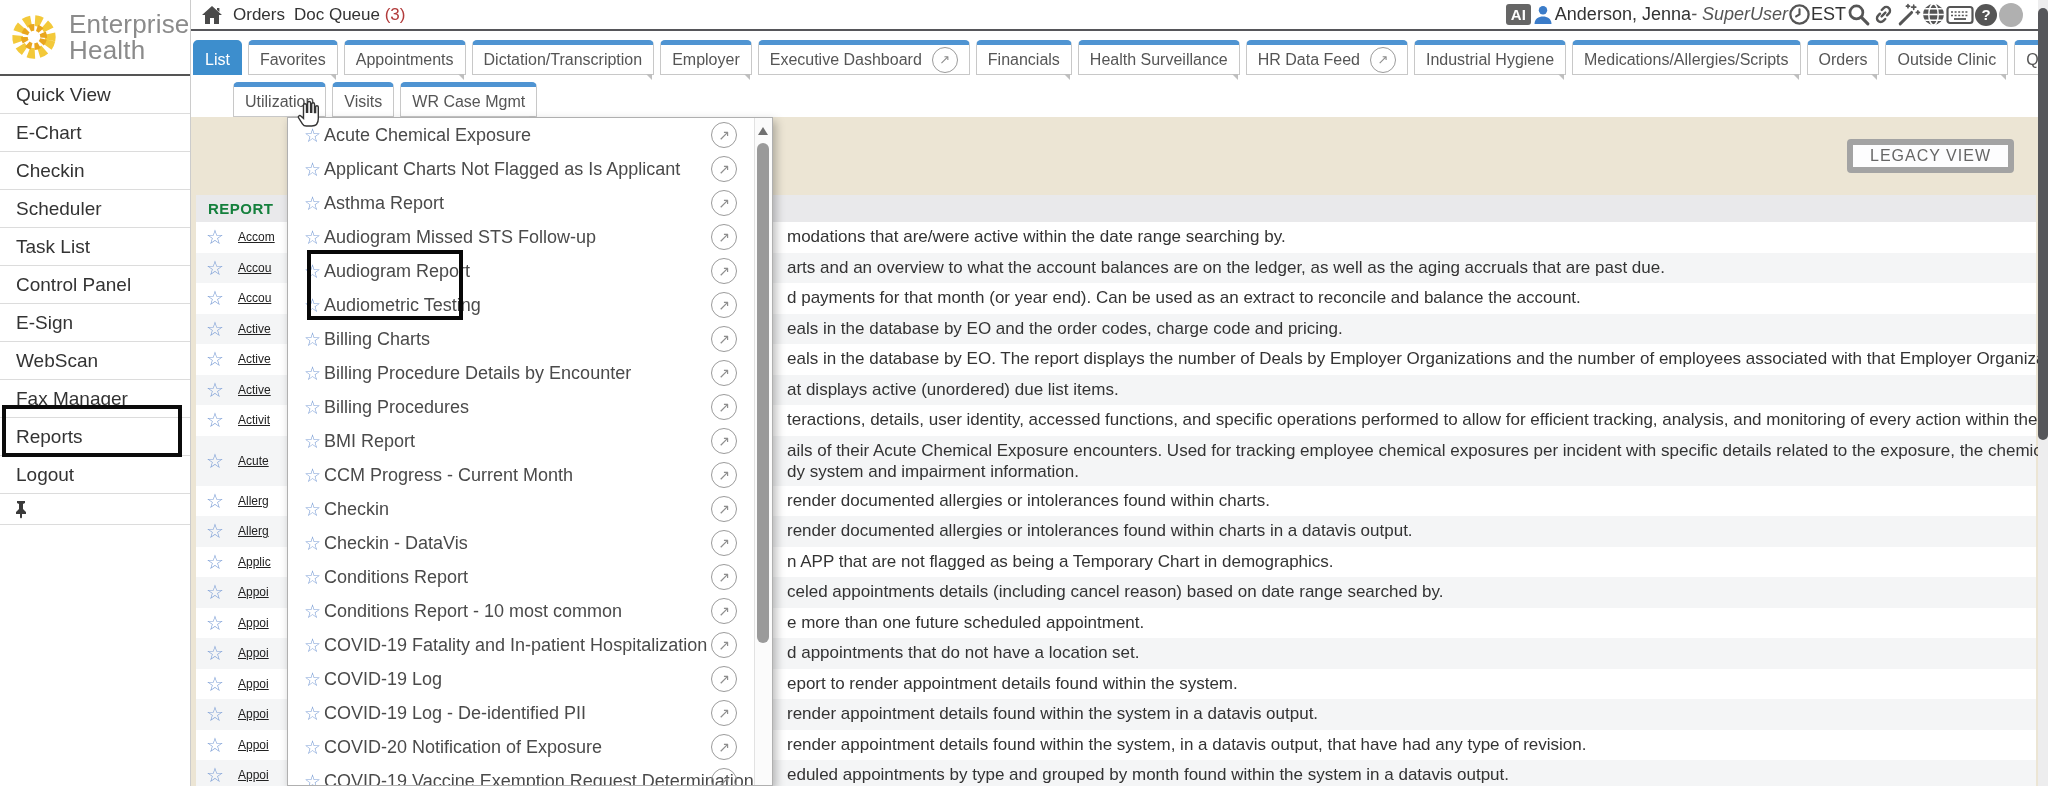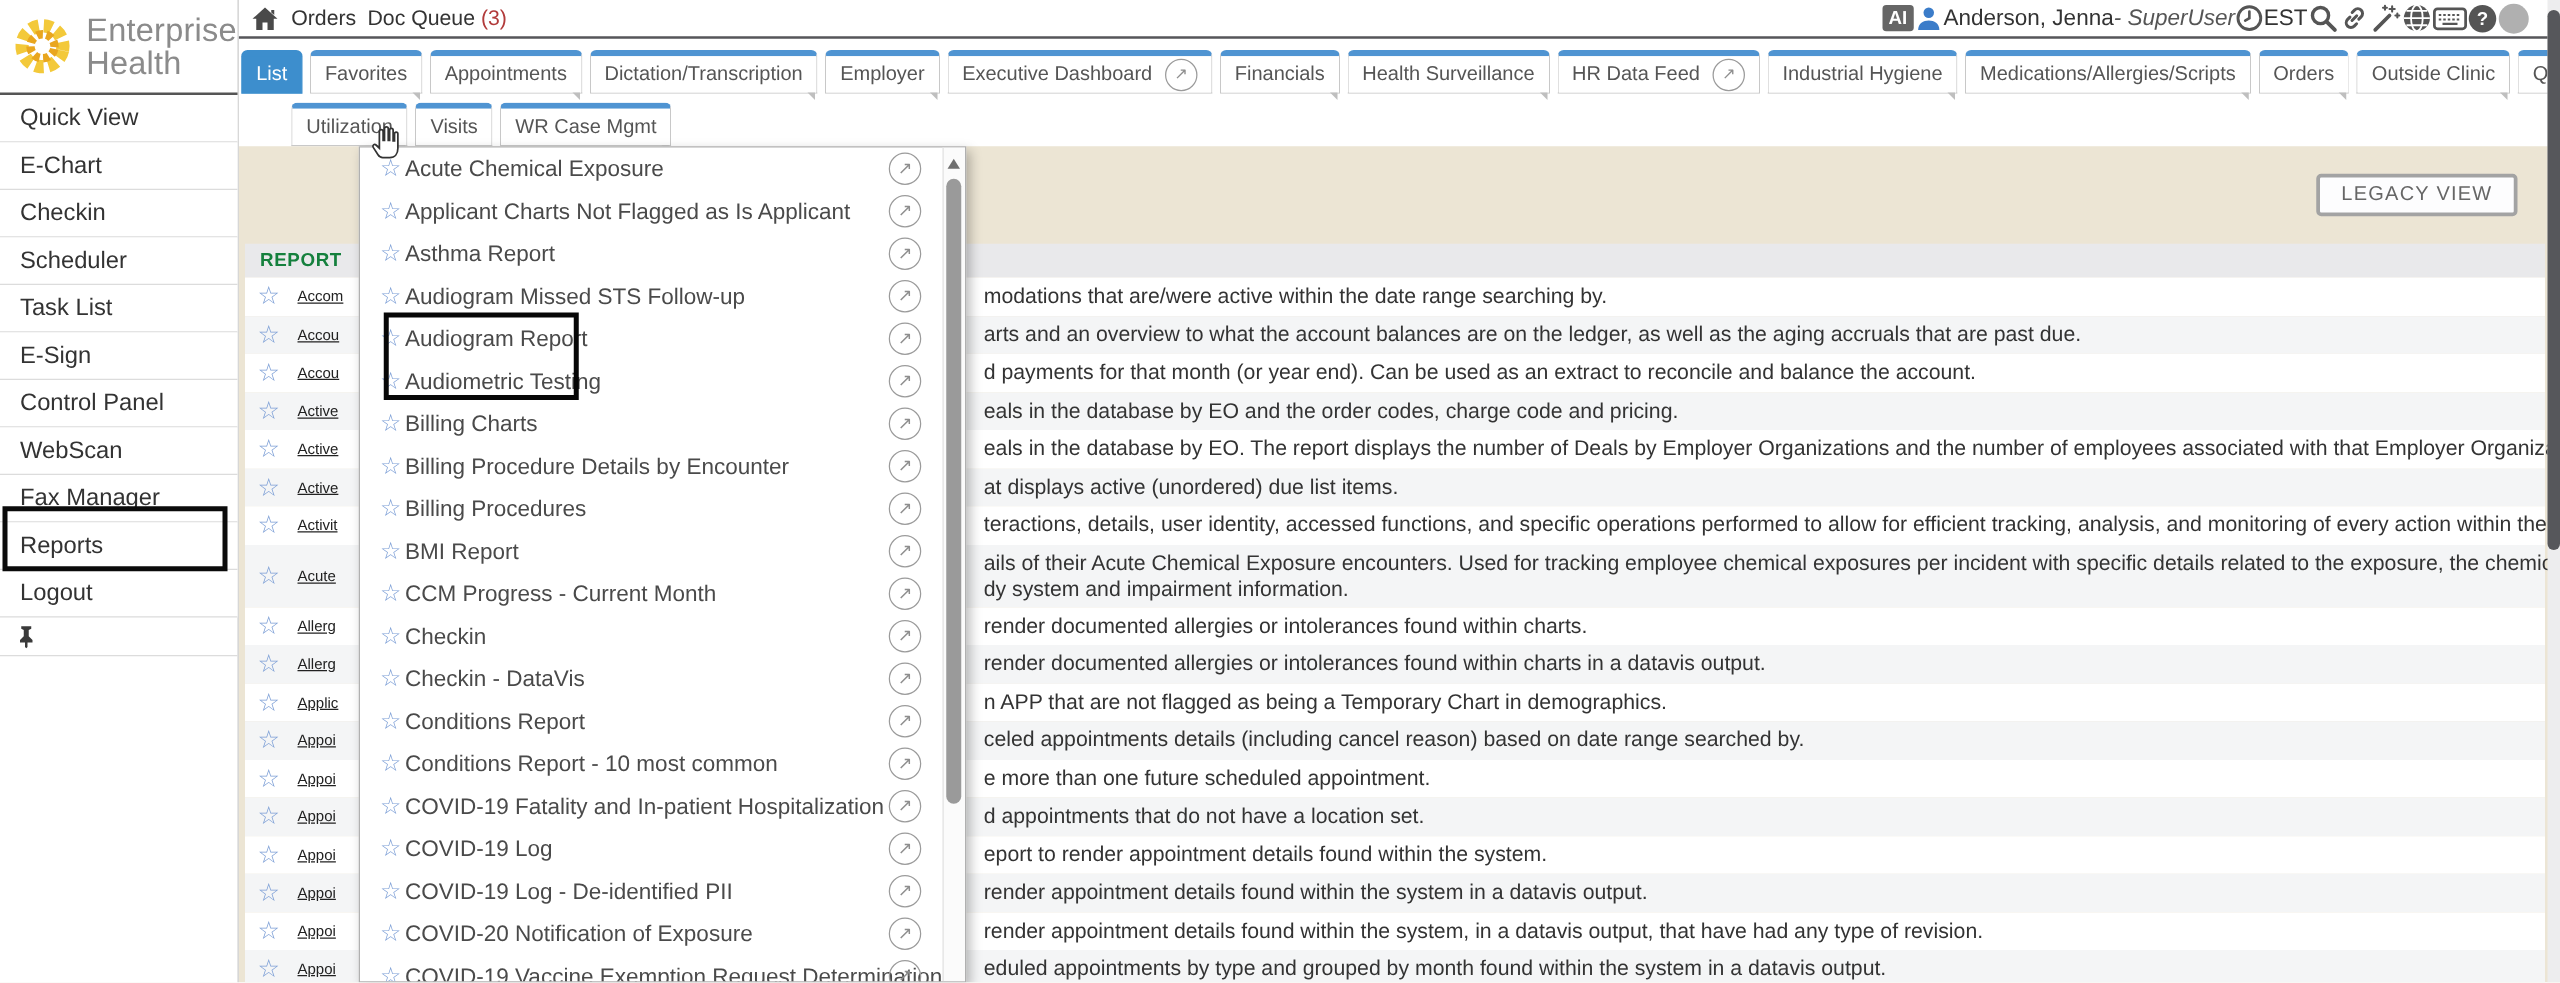--- a/index.html
+++ b/index.html
@@ -45,21 +45,21 @@
   .tab.fold::after{content:"";position:absolute;right:1px;bottom:-6px;
        border-top:6px solid #bfbfbf;border-left:6px solid transparent;}
   .tab-ext{margin-left:10px;width:24px;height:24px;border:1px solid #9b9b9b;
        border-radius:50%;display:flex;align-items:center;justify-content:center;
        color:#8e8e8e;font-size:13px;font-family:"DejaVu Sans",sans-serif;}
 
   
   .content{position:absolute;left:190px;top:117px;width:1858px;height:669px;
            background:#ece5d4;}
   .legacy{position:absolute;right:34px;top:22px;height:34px;padding:0 17px;
-          background:#fdfdfe;border:3px solid #a3a3a3;border-radius:4px;font-size:16px;
+          background:#fdfdfe;border:6px solid #a3a3a3;border-radius:4px;font-size:16px;
           color:#666;letter-spacing:1px;display:flex;align-items:center;cursor:pointer;
           font-family:"Liberation Sans",sans-serif;}
   .rtable{position:absolute;left:6px;top:78px;width:1840px;}
   .thead{height:27px;background:#e9e9eb;color:#15803d;font-size:15px;letter-spacing:.5px;
          display:flex;align-items:center;padding-left:12px;font-weight:bold;}
   .t-row{position:relative;height:30.5px;background:#fff;}
   .t-row.shaded{background:#f4f5f6;}
   .t-row.tall{height:50px;}
   .t-star{position:absolute;left:10px;top:50%;transform:translateY(-50%);
           color:#7d9fd6;font-size:20px;cursor:pointer;}
@@ -120,22 +120,22 @@
         <div>Enterprise</div>
         <div>Health</div>
       </div>
     </div>
     <nav>
         <div class="side-item">Quick View</div>
         <div class="side-item">E-Chart</div>
         <div class="side-item">Checkin</div>
         <div class="side-item">Scheduler</div>
         <div class="side-item">Task List</div>
+        <div class="side-item">Control Panel</div>
         <div class="side-item">E-Sign</div>
-        <div class="side-item">Control Panel</div>
         <div class="side-item">WebScan</div>
         <div class="side-item">Fax Manager</div>
         <div class="side-item">Reports</div>
         <div class="side-item">Logout</div>
       </nav>
     <div class="pin-row">
       <span class="icon">
         <svg width="14" height="19" viewBox="0 0 14 19">
           <path d="M3 1 h8 v2 l-2 1 v5 l3 3 v2 H8 v3.5 L7 18.5 6 17.5 V14 H2 v-2 l3-3 V4 L3 3 Z" fill="#3a3a3a"></path>
         </svg>

